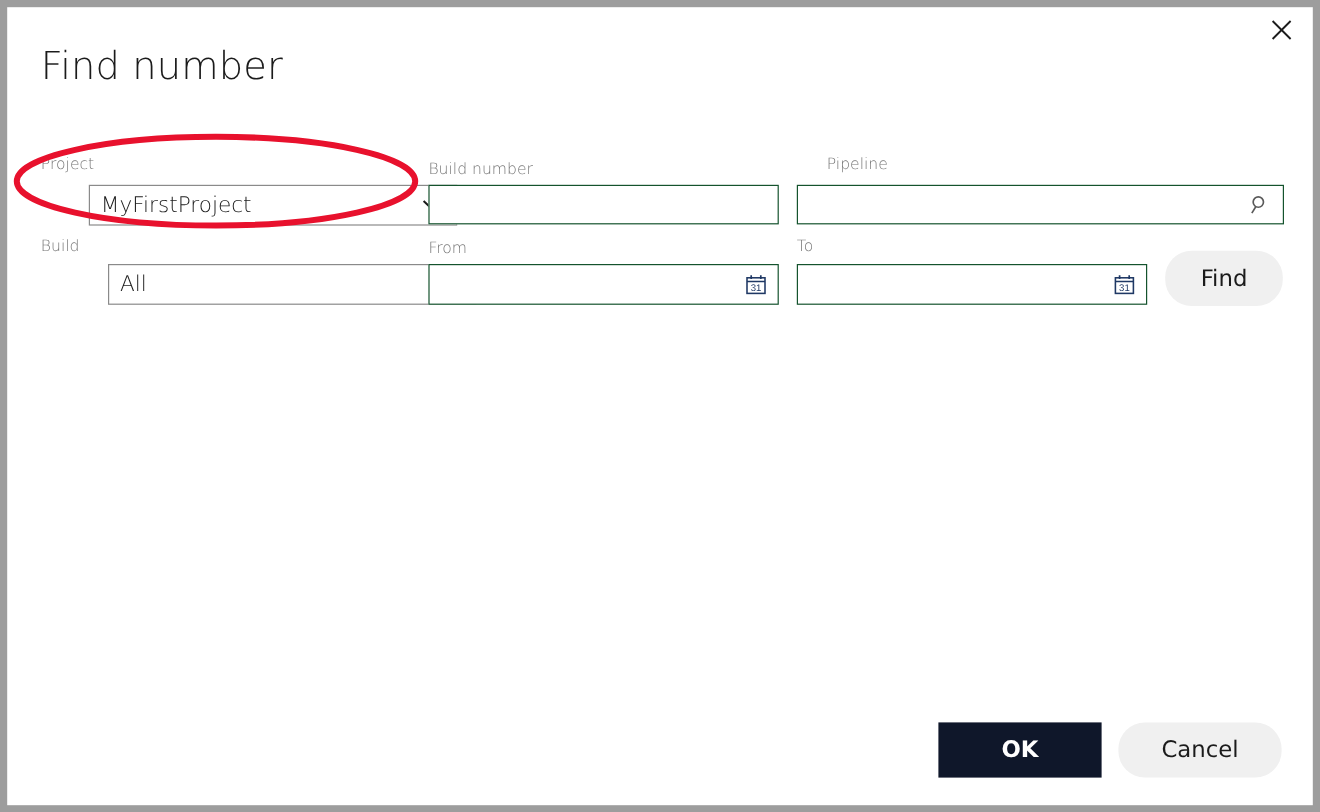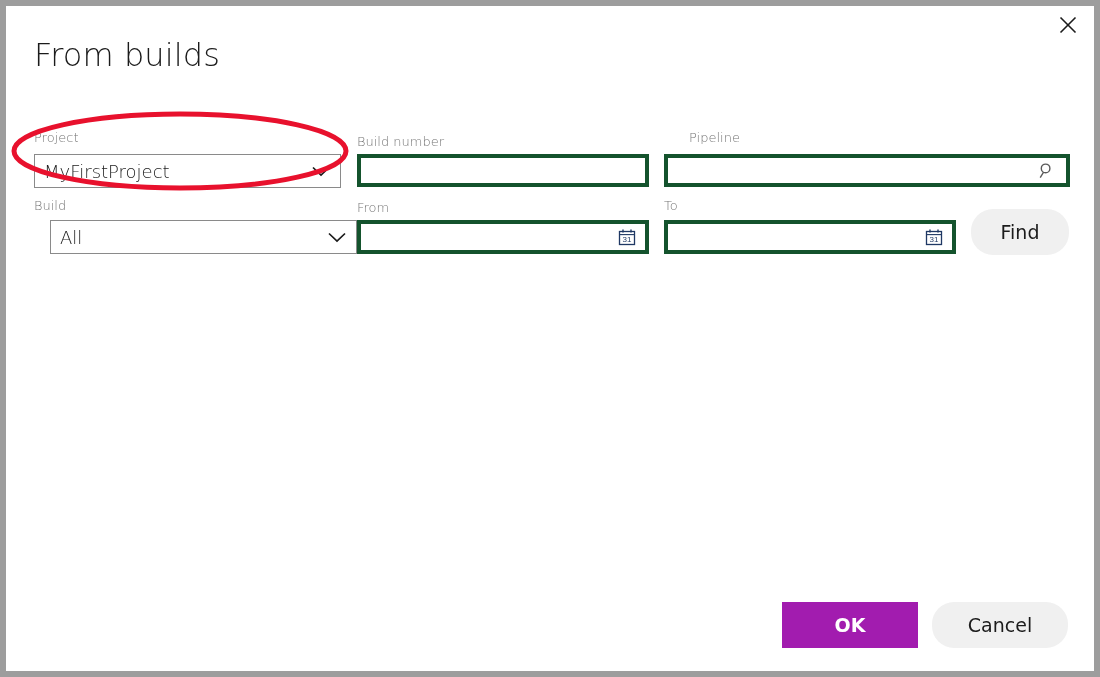--- a/index.html
+++ b/index.html
@@ -66,23 +66,23 @@
     line-height: 20px;
     white-space: nowrap;
     font-family: "DejaVu Sans", sans-serif;
     font-weight: 300;
   }
 
   .fld-box {
     position: absolute;
     box-sizing: border-box;
     background: #ffffff;
-    border: 4px solid #14532d;
-  }
-  .fld-box.strong { border: 1px solid #8a8a8a; }
+    border: 1px solid #14532d;
+  }
+  .fld-box.strong { border: 1px solid #8a8a8a; margin-left: 40px; }
 
   .fld-value {
     position: absolute;
     left: 9px;
     top: 50%;
     transform: translateY(-50%);
     font-size: 18px;
     color: #1b1b1b;
     white-space: nowrap;
     font-family: "DejaVu Sans", sans-serif;
@@ -129,21 +129,21 @@
     cursor: pointer;
     user-select: none;
     border: none;
   }
   .btn-neutral {
     background: #f0f0f0;
     color: #1b1b1b;
     border-radius: 22px;
   }
   .btn-primary {
-    background: #a21caf;
+    background: #0f172a;
     color: #ffffff;
     font-weight: 600;
   }
 
   
   #annot {
     position: absolute;
     left: 10px;
     top: 110px;
     width: 340px;
@@ -160,21 +160,21 @@
 
     <div id="close-btn">
       <span>
         <svg width="18" height="18" viewBox="0 0 18 18">
           <line x1="1.5" y1="1.5" x2="16.5" y2="16.5" stroke="#1b1b1b" stroke-width="1.6"></line>
           <line x1="16.5" y1="1.5" x2="1.5" y2="16.5" stroke="#1b1b1b" stroke-width="1.6"></line>
         </svg>
       </span>
     </div>
 
-    <div id="title">From builds</div>
+    <div id="title">Find number</div>
 
     <div class="fld-label" style="left:28px; top:122px;">Project</div>
     <div class="fld-box strong" style="left:28px; top:148px; width:307px; height:34px;">
       <span class="fld-value">MyFirstProject</span>
       <span class="chevron">
         <svg width="22" height="14" viewBox="0 0 22 14">
           <polyline points="3,3.5 11,11 19,3.5" fill="none" stroke="#1b1b1b" stroke-width="1.7"></polyline>
         </svg>
       </span>
     </div>

